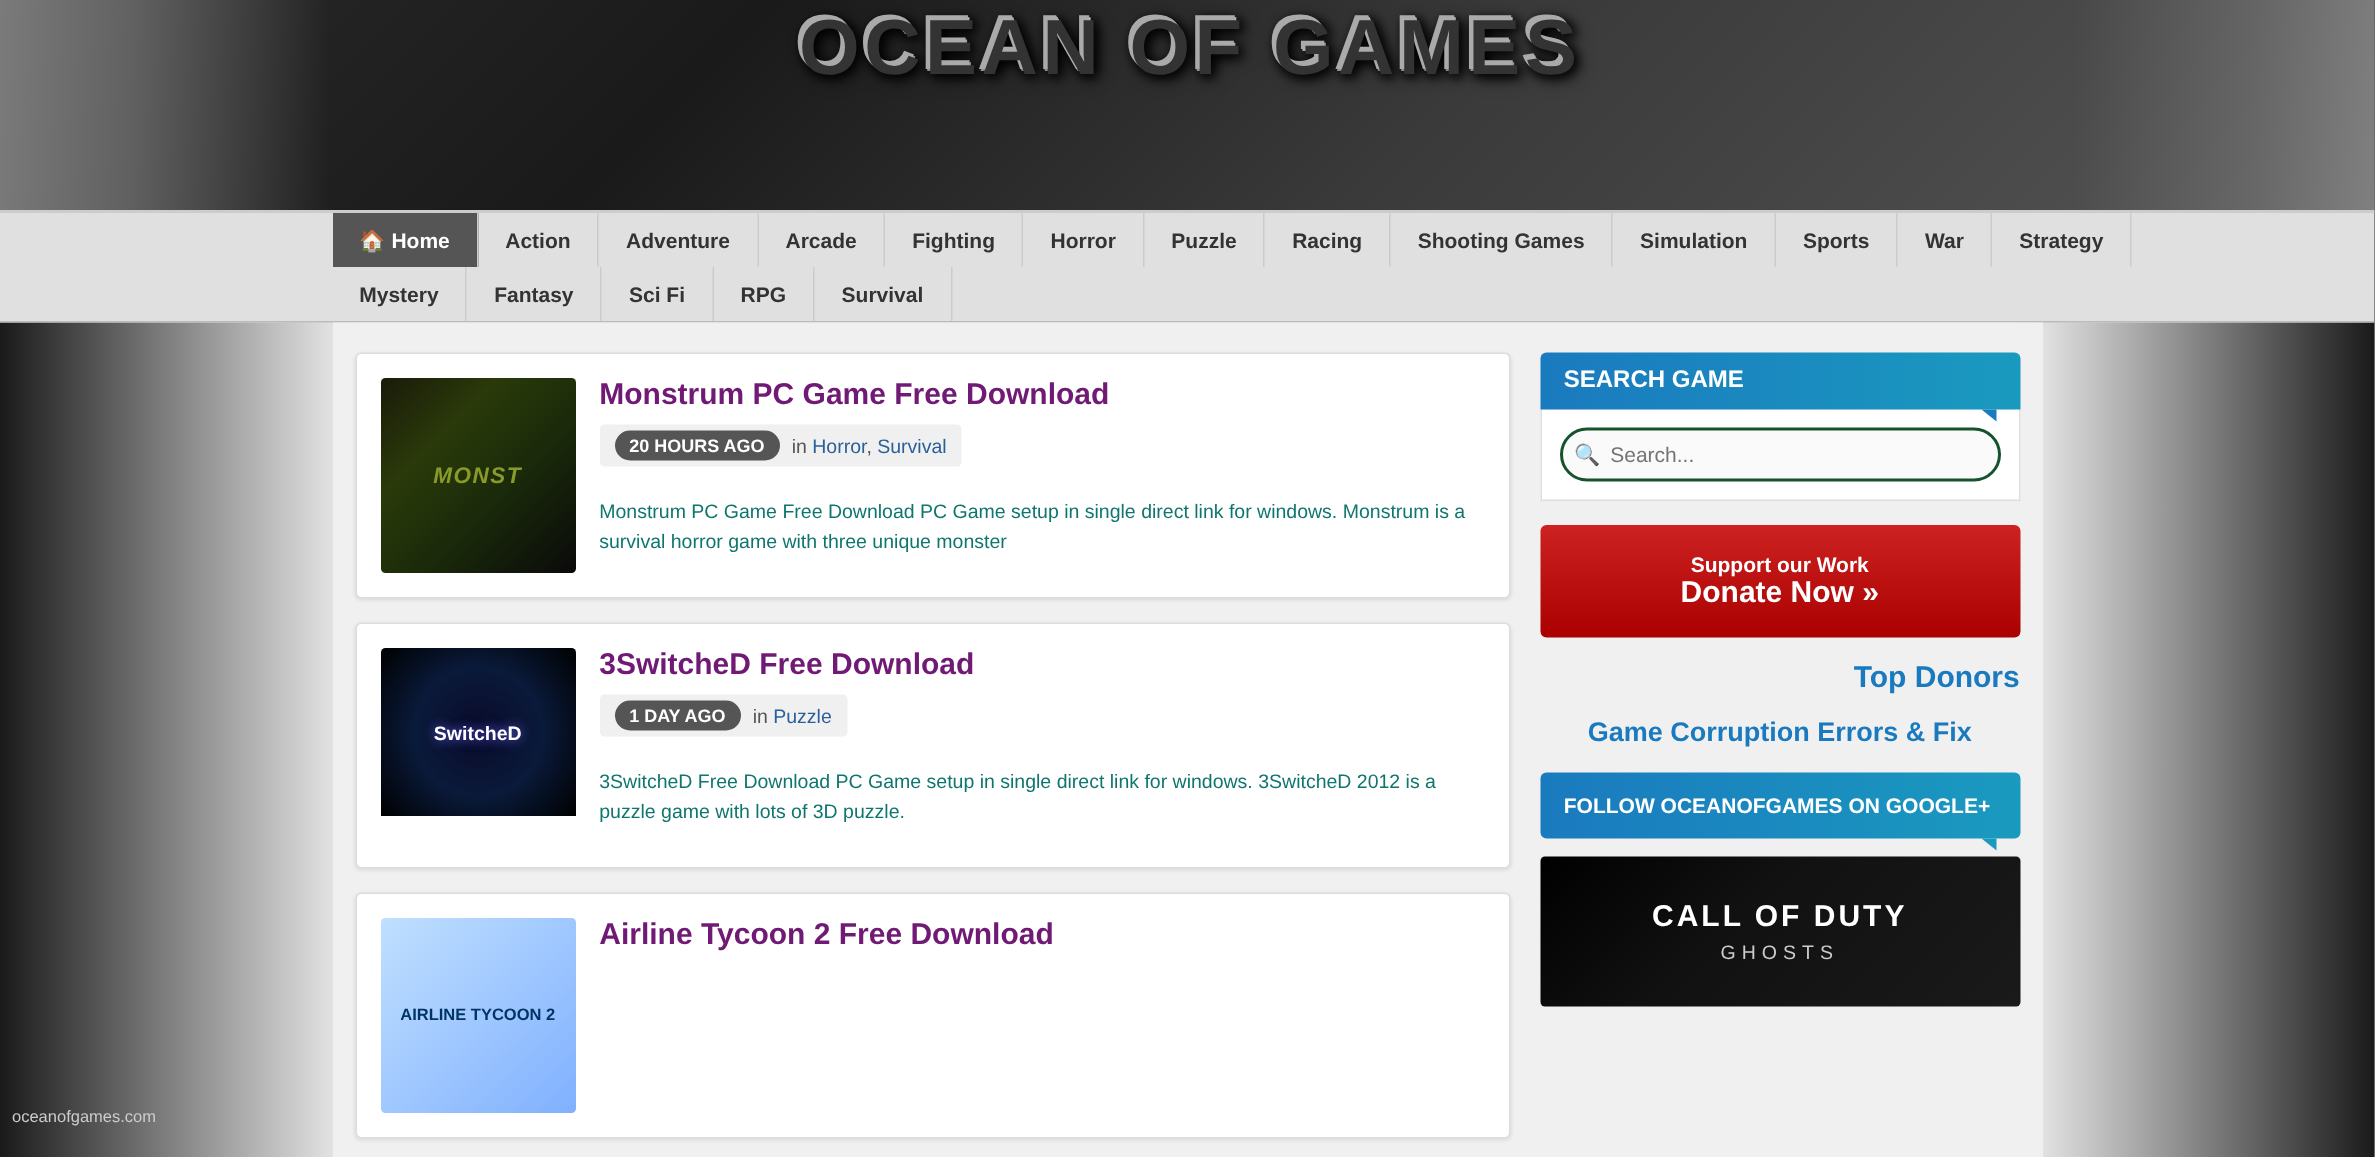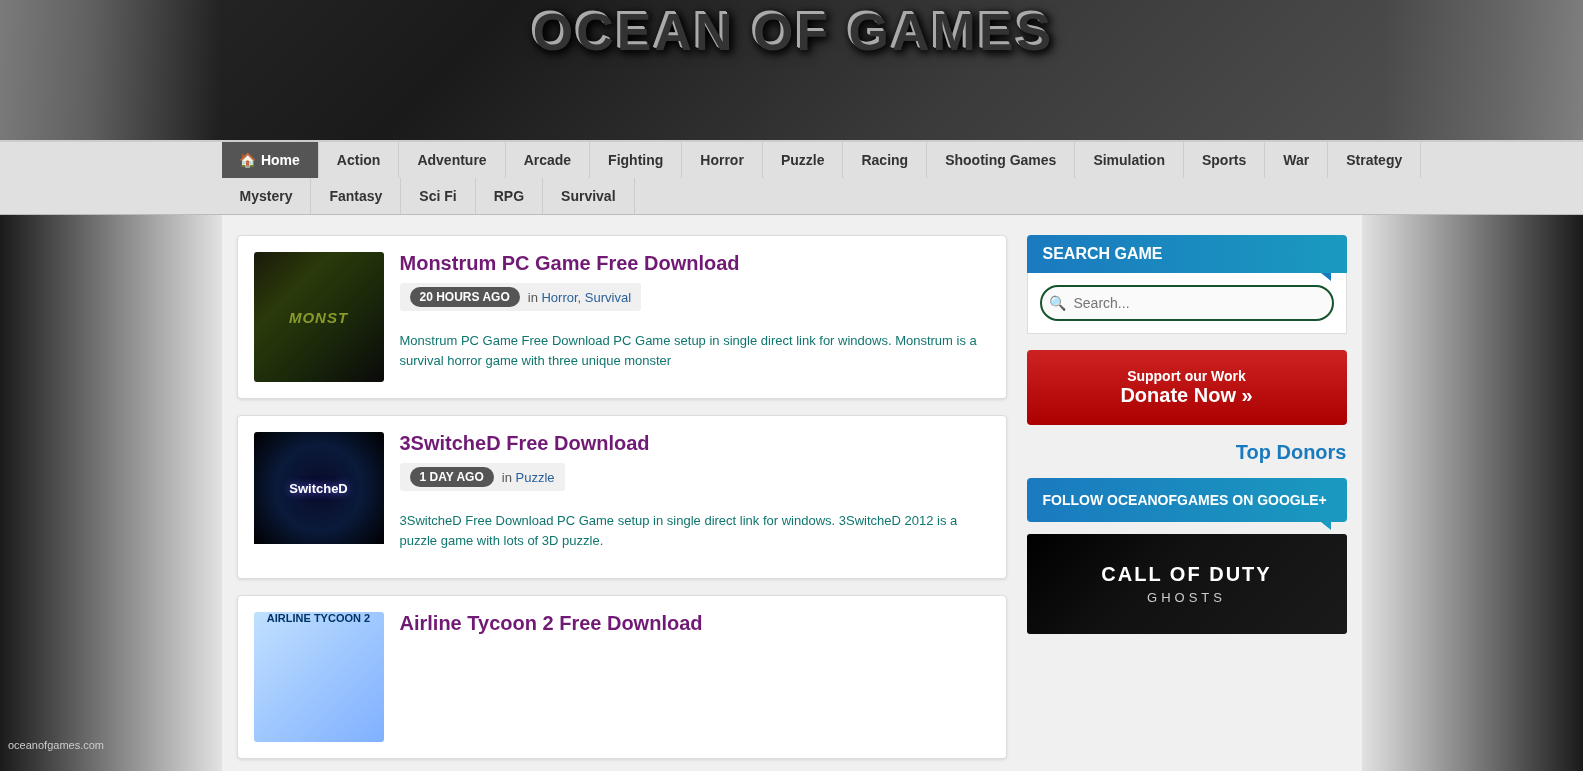--- a/index.html
+++ b/index.html
@@ -145,21 +145,21 @@
       font-size: 13px;
       font-weight: 900;
       color: #fff;
       text-shadow: 0 0 8px #66f;
     }
     .game-thumb-airline {
       width: 130px;
       height: 130px;
       background: linear-gradient(135deg, #c0e0ff 0%, #a0c8ff 50%, #80b0ff 100%);
       display: flex;
-      align-items: flex-start;
+      align-items: center;
       justify-content: center;
       font-size: 11px;
       font-weight: bold;
       color: #003366;
       text-align: center;
     }
     .game-info { flex: 1; }
     .game-title {
       font-size: 20px;
       font-weight: 700;
@@ -503,20 +503,21 @@
         </div>
       </div>
 
       <a class="donate-btn">
         <span class="donate-line1">Support our Work</span>
         <span class="donate-line2">Donate Now »</span>
       </a>
 
       <a class="top-donors-link">Top Donors</a>
 
+      <a class="corruption-link">Game Corruption Errors &amp; Fix</a>
 
       <div class="follow-box">
         <span>FOLLOW OCEANOFGAMES ON GOOGLE+</span>
       </div>
 
       <div class="cod-image">
         <span class="cod-title">CALL OF DUTY</span>
         <span class="cod-subtitle">GHOSTS</span>
       </div>
 

